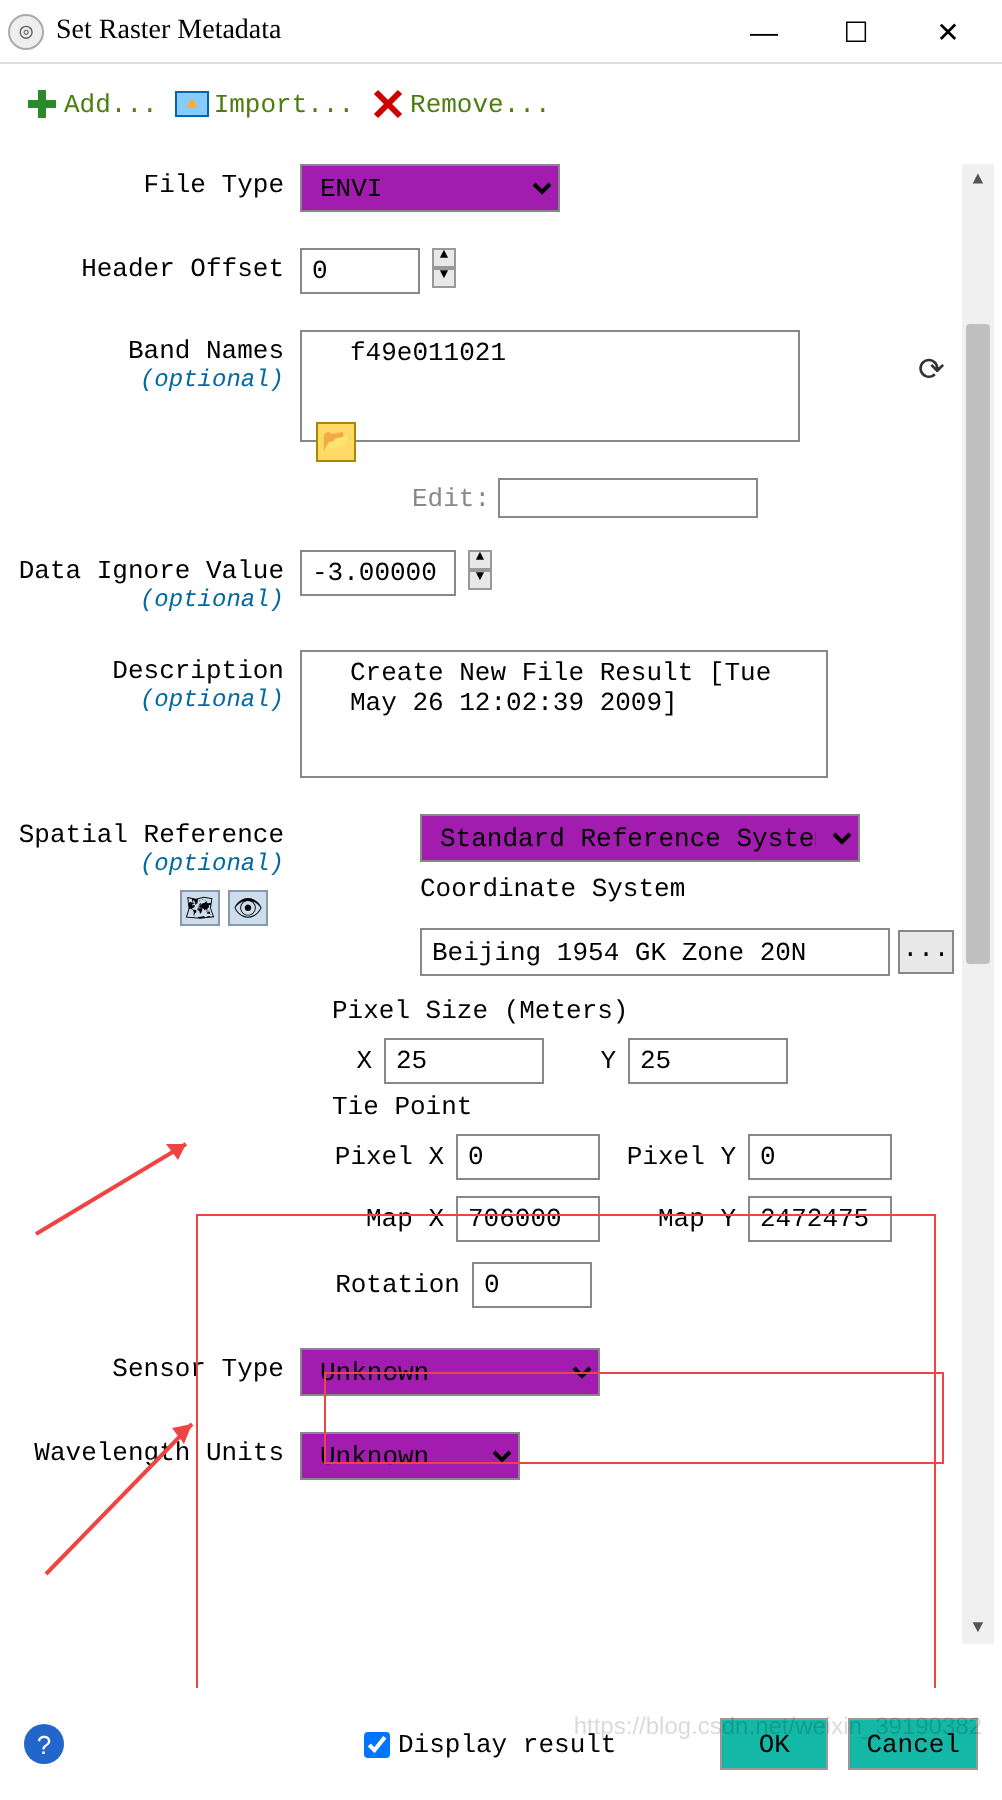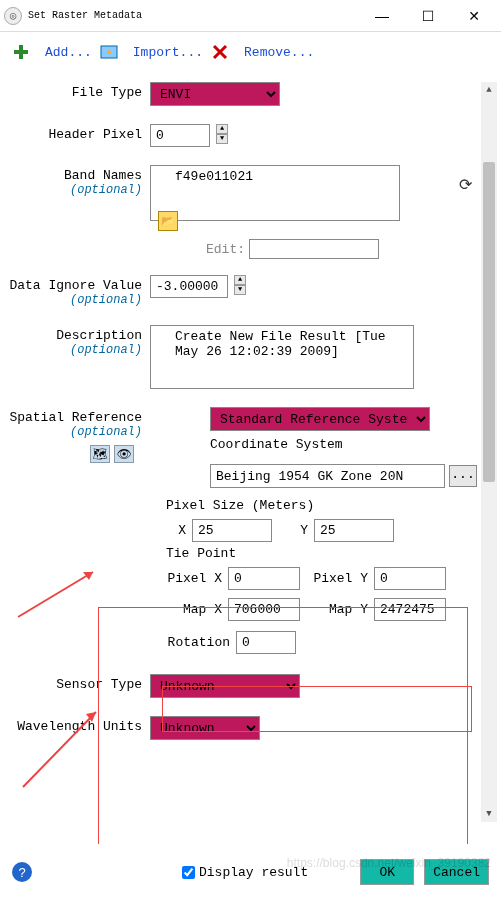--- a/index.html
+++ b/index.html
@@ -1,36 +1,36 @@
 <!DOCTYPE html>
 <html><head>
 <meta charset="utf-8">
 <style>
 * { box-sizing: border-box; margin: 0; padding: 0; }
 body { font-family: "SimSun", "Courier New", monospace; font-size: 13px; background: #fff; width: 501px; height: 900px; overflow: hidden; position: relative; }
 .titlebar { height: 32px; display: flex; align-items: center; padding: 0 4px; background: #fff; border-bottom: 1px solid #ddd; }
 .titlebar-icon { width: 18px; height: 18px; margin-right: 6px; background: #eee; border: 1px solid #aaa; border-radius: 50%; display: flex; align-items: center; justify-content: center; font-size: 11px; color: #666; }
-.titlebar-text { flex: 1; font-family: Liberation Mono, monospace; font-size: 10px; }
+.titlebar-text { flex: 1; font-family: Liberation Serif, serif; font-size: 14px; }
 .win-controls { display: flex; }
 .win-btn { width: 46px; height: 30px; display: flex; align-items: center; justify-content: center; font-family: Arial; font-size: 14px; cursor: pointer; }
 .toolbar { height: 40px; display: flex; align-items: center; padding: 0 10px; gap: 4px; }
-.tool-btn { display: flex; align-items: center; gap: 15px; padding: 2px 2px; cursor: pointer; font-family: "Courier New", monospace; font-size: 13px; color: #1d4ed8; }
+.tool-btn { display: flex; align-items: center; gap: 2px; padding: 2px 2px; cursor: pointer; font-family: "Courier New", monospace; font-size: 13px; color: #4d7c0f; }
 .tool-icon { width: 18px; height: 18px; display: inline-flex; align-items: center; justify-content: center; }
 .content { position: relative; height: 758px; padding: 10px 10px 10px 8px; }
 .scroll-area { position: absolute; left: 8px; right: 24px; top: 10px; bottom: 0; }
 .scrollbar { position: absolute; right: 4px; top: 10px; width: 16px; height: 740px; background: #f0f0f0; }
 .scroll-thumb { position: absolute; left: 2px; top: 80px; width: 12px; height: 320px; background: #c0c0c0; border-radius: 2px; }
 .scroll-up, .scroll-down { position: absolute; left: 0; width: 16px; height: 16px; display: flex; align-items: center; justify-content: center; font-size: 9px; color: #555; background: #f0f0f0; }
 .scroll-up { top: 0; } .scroll-down { bottom: 0; }
 .row { display: flex; margin-bottom: 18px; align-items: flex-start; }
 .label-col { width: 142px; text-align: right; padding-right: 8px; padding-top: 3px; font-family: "Courier New", monospace; }
 .optional { color: #0369a1; font-style: italic; font-size: 12px; }
 .field-col { flex: 1; display: flex; align-items: flex-start; gap: 4px; }
 select, input[type=text], textarea { font-family: "Courier New", monospace; font-size: 13px; border: 1px solid #888; background: #fff; padding: 3px 5px; }
-select { background: #be185d; height: 24px; }
+select { background: #a21caf; height: 24px; }
 textarea { resize: none; padding-left: 24px; }
 .spinner { display: flex; flex-direction: column; margin-left: 2px; }
 .spin-btn { width: 12px; height: 10px; font-size: 7px; line-height: 7px; text-align: center; background: #e8e8e8; border: 1px solid #999; cursor: pointer; }
 .mini-icon { width: 20px; height: 20px; background: #ffd966; border: 1px solid #aa8800; display: inline-flex; align-items: center; justify-content: center; font-size: 11px; cursor: pointer; }
 .refresh-icon { width: 18px; height: 18px; font-size: 16px; color: #333; cursor: pointer; margin-left: auto; margin-top: 10px; }
 .sr-select { width: 220px; }
 .sr-icons { display: flex; gap: 4px; margin-top: 6px; justify-content: flex-end; padding-right: 8px; }
 .sr-icon { width: 20px; height: 18px; background: #cde; border: 1px solid #89a; cursor: pointer; display: flex; align-items: center; justify-content: center; font-size: 12px; }
 .section-label { font-family: "Courier New", monospace; margin-bottom: 6px; }
 .coord-row { display: flex; align-items: center; gap: 4px; }
@@ -97,21 +97,21 @@
   <div class="scroll-area">
 
     <div class="row">
       <div class="label-col">File Type</div>
       <div class="field-col">
         <select style="width:130px"><option>ENVI</option></select>
       </div>
     </div>
 
     <div class="row">
-      <div class="label-col">Header Pixel</div>
+      <div class="label-col">Header Offset</div>
       <div class="field-col">
         <input type="text" style="width: 60px;" value="0">
         <div class="spinner">
           <div class="spin-btn">▲</div>
           <div class="spin-btn">▼</div>
         </div>
       </div>
     </div>
 
     <div class="row" style="margin-bottom:4px">

